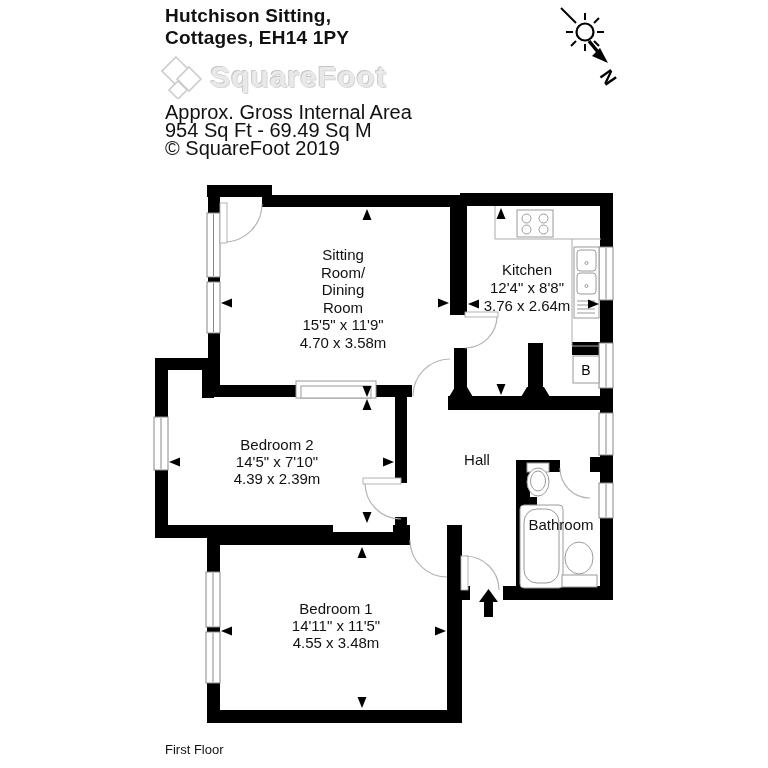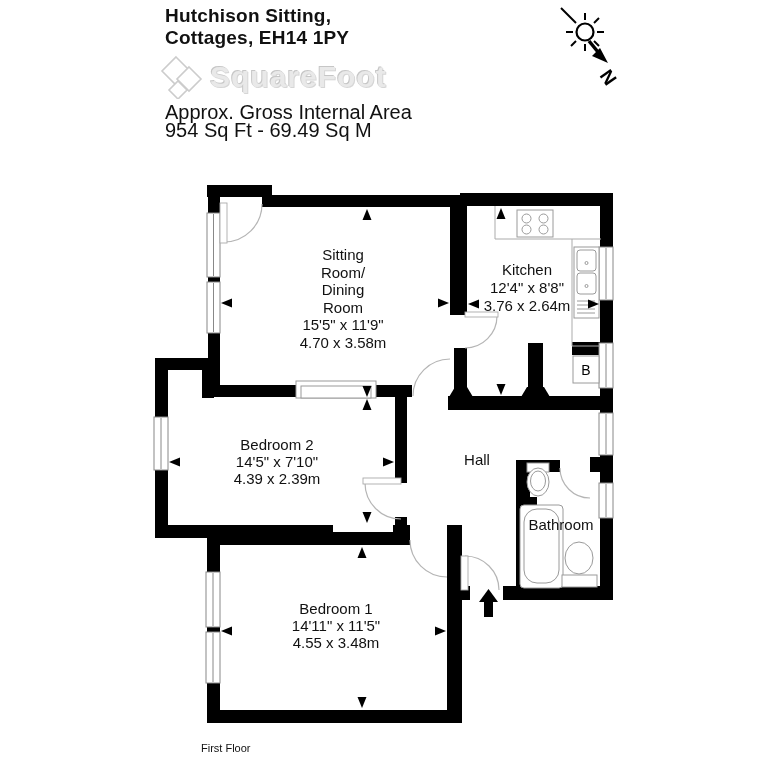--- a/index.html
+++ b/index.html
@@ -4,21 +4,21 @@
 <style>
   html,body{margin:0;padding:0;background:#ffffff;}
   .page{position:relative;width:768px;height:768px;background:#fff;overflow:hidden;
         font-family:"Liberation Sans","DejaVu Sans",sans-serif;color:#111;}
   .hdr{position:absolute;left:165px;top:5px;}
   .hdr .title{font-size:19px;font-weight:bold;line-height:22px;letter-spacing:.2px;}
   .logo-row{position:absolute;left:160px;top:55px;display:flex;align-items:center;}
   .logo-text{font-size:30px;font-weight:bold;letter-spacing:1px;color:#e9e9e9;
              text-shadow:-1px -1px 0 #c6c6c6,1px 1px 0 #d6d6d6,0 0 1px #c0c0c0;margin-left:6px;}
   .info{position:absolute;left:165px;top:103px;font-size:20px;line-height:18px;}
-  .floor-label{position:absolute;left:165px;top:742px;font-size:11px;margin-left:36px;}
+  .floor-label{position:absolute;left:165px;top:742px;font-size:13px;}
   svg text{font-family:"Liberation Sans","DejaVu Sans",sans-serif;}
   .room-t{font-size:15px;fill:#111;}
 </style>
 </head>
 <body>
 
 <div class="page">
 
   <div class="hdr">
     <div class="title">Hutchison Sitting,</div>
@@ -32,20 +32,21 @@
         <path d="M 29 12 L 41 24 L 29 36 L 17 24 Z"></path>
         <path d="M 18 26 L 27 35 L 18 44 L 9 35 Z"></path>
       </g>
     </svg>
     <span class="logo-text">SquareFoot</span>
   </div>
 
   <div class="info">
     <div>Approx. Gross Internal Area</div>
     <div>954 Sq Ft  -  69.49 Sq M</div>
+    <div>© SquareFoot 2019</div>
   </div>
 
   <svg width="768" height="768" viewBox="0 0 768 768" style="position:absolute;left:0;top:0;">
 
     <g fill="#000000">
       <rect x="207" y="185" width="65" height="12"></rect>
       <rect x="262" y="195" width="205" height="12"></rect>
       <rect x="460" y="193" width="153" height="13"></rect>
       <rect x="600" y="195" width="13" height="52"></rect>
       <rect x="600" y="300" width="13" height="43"></rect>

